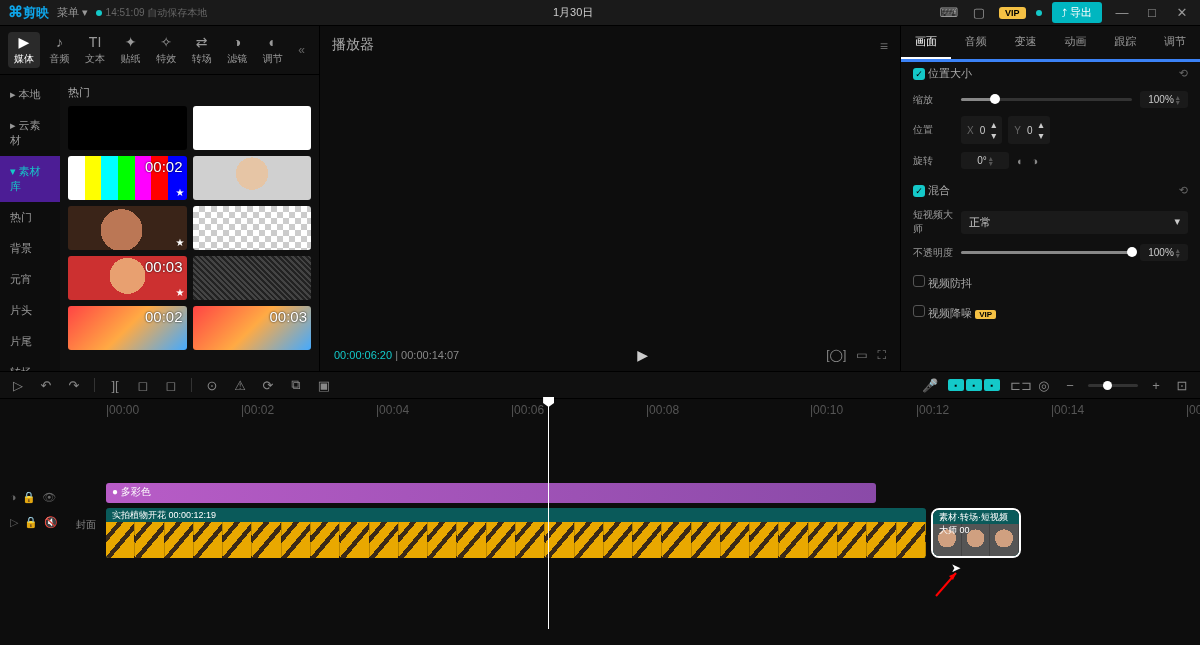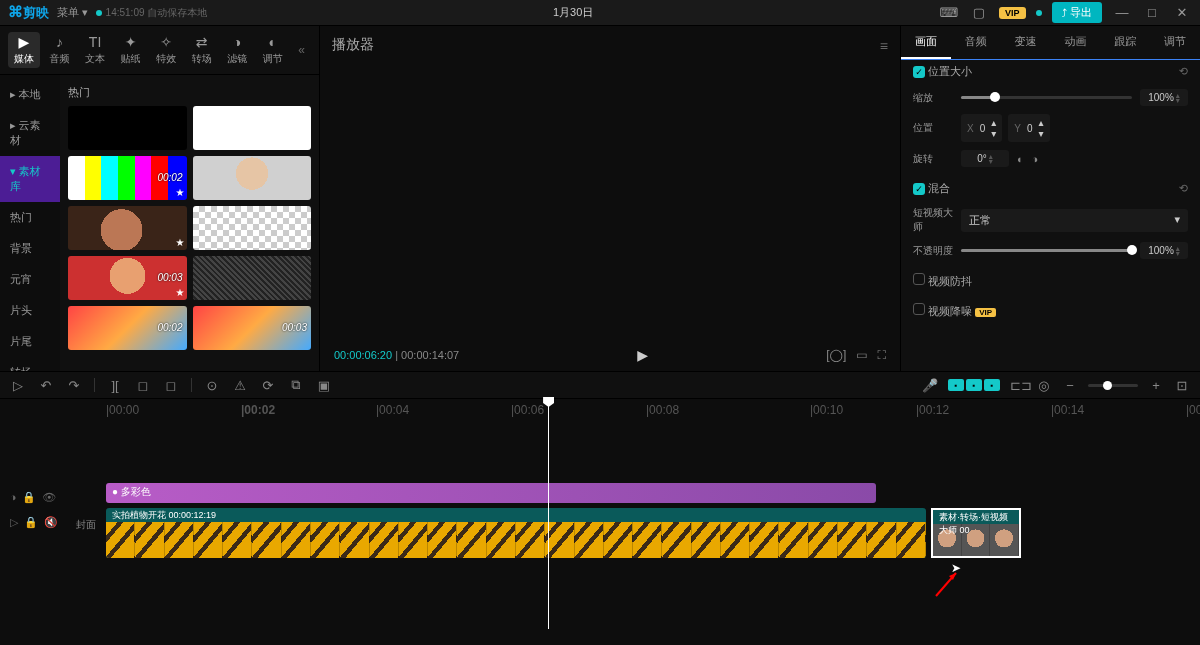--- a/index.html
+++ b/index.html
@@ -32,21 +32,21 @@
 .left-body { display: flex; flex: 1; overflow: hidden; }
 .sidebar { width: 60px; background: #0d0d0d; padding-top: 4px; }
 .side-item { padding: 8px 10px; color: #999; font-size: 11px; cursor:pointer; }
 .side-item.active { background: #4c1d95; color: #14c9c9; }
 
 .media-content { flex: 1; padding: 6px 8px; overflow: hidden;}
 .search-bar { background: #1a1a1a; border-radius: 3px; padding: 4px 8px; color: #666; font-size: 10px; margin-bottom: 8px;}
 .section-label { color: #aaa; font-size: 11px; margin: 4px 0 6px 0; }
 .media-grid { display: grid; grid-template-columns: 1fr 1fr; gap: 6px; }
 .thumb { width: 100%; height: 44px; border-radius: 3px; position: relative; background: #222; overflow:hidden;}
-.thumb .dur { position: absolute; top: 16px; right: 4px; font-size: 10px; color: #fff; text-shadow: 0 0 2px #000; font-style: italic; }
+.thumb .dur { position: absolute; top: 2px; right: 4px; font-size: 15px; color: #fff; text-shadow: 0 0 2px #000; }
 .thumb .corner { position:absolute; bottom:2px; right:2px; color:#fff; font-size:10px;}
 .thumb.black { background:#000; }
 .thumb.white { background:#fff; }
 .thumb.bars { background: linear-gradient(90deg,#fff 0 14%,#ff0 14% 28%,#0ff 28% 42%,#0f0 42% 56%,#f0f 56% 70%,#f00 70% 84%,#00f 84% 100%);}
 .thumb.face1 { background: radial-gradient(circle at 50% 40%, #e6c5a5 0 25%, #d0d0d0 25% 100%);}
 .thumb.laugh { background: radial-gradient(circle at 45% 55%, #bb7755 0 30%, #3a2418 30% 100%);}
 .thumb.checker { background: repeating-conic-gradient(#ccc 0 25%, #fff 0 50%) 0 0/12px 12px;}
 .thumb.child { background: radial-gradient(circle at 50% 45%, #e8a070 0 28%, #cc3030 28% 100%);}
 .thumb.noise { background: repeating-linear-gradient(45deg,#444 0 2px,#222 2px 4px);}
 .thumb.party { background: linear-gradient(135deg,#f44,#fa4,#4af);}
@@ -74,21 +74,21 @@
 .preview-controls { display: flex; align-items: center; justify-content: space-between; padding: 6px 8px 2px 8px; }
 .time-display { font-size: 11px; }
 .time-current { color: #14c9c9; }
 .time-total { color: #888; }
 .play-btn { color: #ccc; font-size: 14px; }
 .view-tools { display: flex; gap: 10px; color: #888; font-size: 12px;}
 .view-tools span{cursor:pointer;}
 
 
 .right-panel { width: 300px; background: #101010; border-left: 1px solid #000; display: flex; flex-direction: column; font-size: 11px;}
-.prop-tabs { display: flex; border-bottom: 1px solid #3b82f6; }
+.prop-tabs { display: flex; border-bottom: 3px solid #3b82f6; }
 .prop-tab { flex: 1; text-align: center; padding: 8px 0; color: #999; cursor:pointer;}
 .prop-tab.active { color: #fff; border-bottom: 2px solid #fff; }
 .sub-tabs { display: flex; margin: 8px; background: #1a1a1a; border-radius: 4px; overflow: hidden;}
 .sub-tab { flex: 1; text-align: center; padding: 5px 0; color: #888; cursor:pointer; font-size:10px;}
 .sub-tab.active { background: #333; color: #fff; }
 .prop-body { padding: 4px 12px; flex:1;}
 .prop-section { margin-bottom: 14px; }
 .prop-section-header { display:flex; align-items:center; justify-content: space-between; margin-bottom:10px;}
 .chk { width:12px;height:12px;border-radius:3px;background:#14c9c9;display:inline-flex;align-items:center;justify-content:center;color:#000;font-size:9px;}
 .chk.empty{background:transparent;border:1px solid #555;}
@@ -125,21 +125,21 @@
 .tl-ruler .tick{position:absolute;top:4px;}
 .tl-tracks { position: relative; }
 .playhead { position: absolute; top:0; left: 42%; width: 1px; height: 230px; background: #fff; z-index:5;}
 .playhead::before{content:"";position:absolute;top:-2px;left:-5px;width:11px;height:10px;background:#fff;clip-path:polygon(0 0,100% 0,100% 60%,50% 100%,0 60%);}
 .clip-filter { position:absolute; left: 30px; top:60px; width: 770px; height: 20px; background: linear-gradient(90deg,#b85cc7,#8a4aa8); border-radius:3px; padding:2px 6px; color:#fff; font-size:10px;}
 .clip-video { position:absolute; left:30px; top:85px; width: 820px; height: 50px; border-radius:3px; overflow:hidden;}
 .clip-label{position:absolute;top:0;left:0;right:0;height:14px;background:#0a5a5a;color:#fff;font-size:9px;padding:1px 6px;z-index:2;}
 .clip-frames{position:absolute;top:14px;left:0;right:0;height:36px;background:#117878;display:flex;}
 .frame{flex:1;background:#e9a800;border-right:1px solid rgba(0,0,0,0.2);
   background-image: linear-gradient(130deg, transparent 0 20%, #3b2a18 20% 30%, transparent 30% 50%, #3b2a18 50% 60%, transparent 60% 100%);}
-.clip-video2{position:absolute;left:855px;top:85px;width:90px;height:50px;border-radius:0;overflow:hidden;border:2px solid #fff;}
+.clip-video2{position:absolute;left:855px;top:85px;width:90px;height:50px;border-radius:8px;overflow:hidden;border:2px solid #fff;}
 .clip-video2 .clip-label{background:#0a5a5a;}
 .clip-video2 .clip-frames{background:#117878;}
 .frame2{flex:1;background:radial-gradient(circle at 50% 40%,#d0a080 0 35%,#555 35% 100%);border-right:1px solid rgba(0,0,0,0.2);}
 .cover-label{position:absolute;left:0;top:95px;color:#888;font-size:10px;}
 .red-arrow{position:absolute;left:855px;top:145px;width:30px;height:30px;pointer-events:none;}
 .red-arrow svg{width:100%;height:100%;}
 .cursor{position:absolute;left:875px;top:138px;color:#fff;font-size:12px;pointer-events:none;}
 </style>
 </head>
 <body>
@@ -401,21 +401,21 @@
       </div>
     <div class="gutter-row">
         <span>▷</span>
         <span>🔒</span>
         <span>🔇</span>
       </div>
   </div>
   <div class="tl-content">
     <div class="tl-ruler" id="tl-ruler">
         <span class="tick" style="left: 30px;">|00:00</span>
-        <span class="tick" style="left: 165px; font-weight: bold;">|00:02</span>
+        <span class="tick" style="left: 165px;">|00:02</span>
         <span class="tick" style="left: 300px;">|00:04</span>
         <span class="tick" style="left: 435px;">|00:06</span>
         <span class="tick" style="left: 570px;">|00:08</span>
         <span class="tick" style="left: 734px;">|00:10</span>
         <span class="tick" style="left: 840px;">|00:12</span>
         <span class="tick" style="left: 975px;">|00:14</span>
         <span class="tick" style="left: 1110px;">|00:16</span>
       </div>
     <div class="playhead"></div>
     <div class="tl-tracks">

